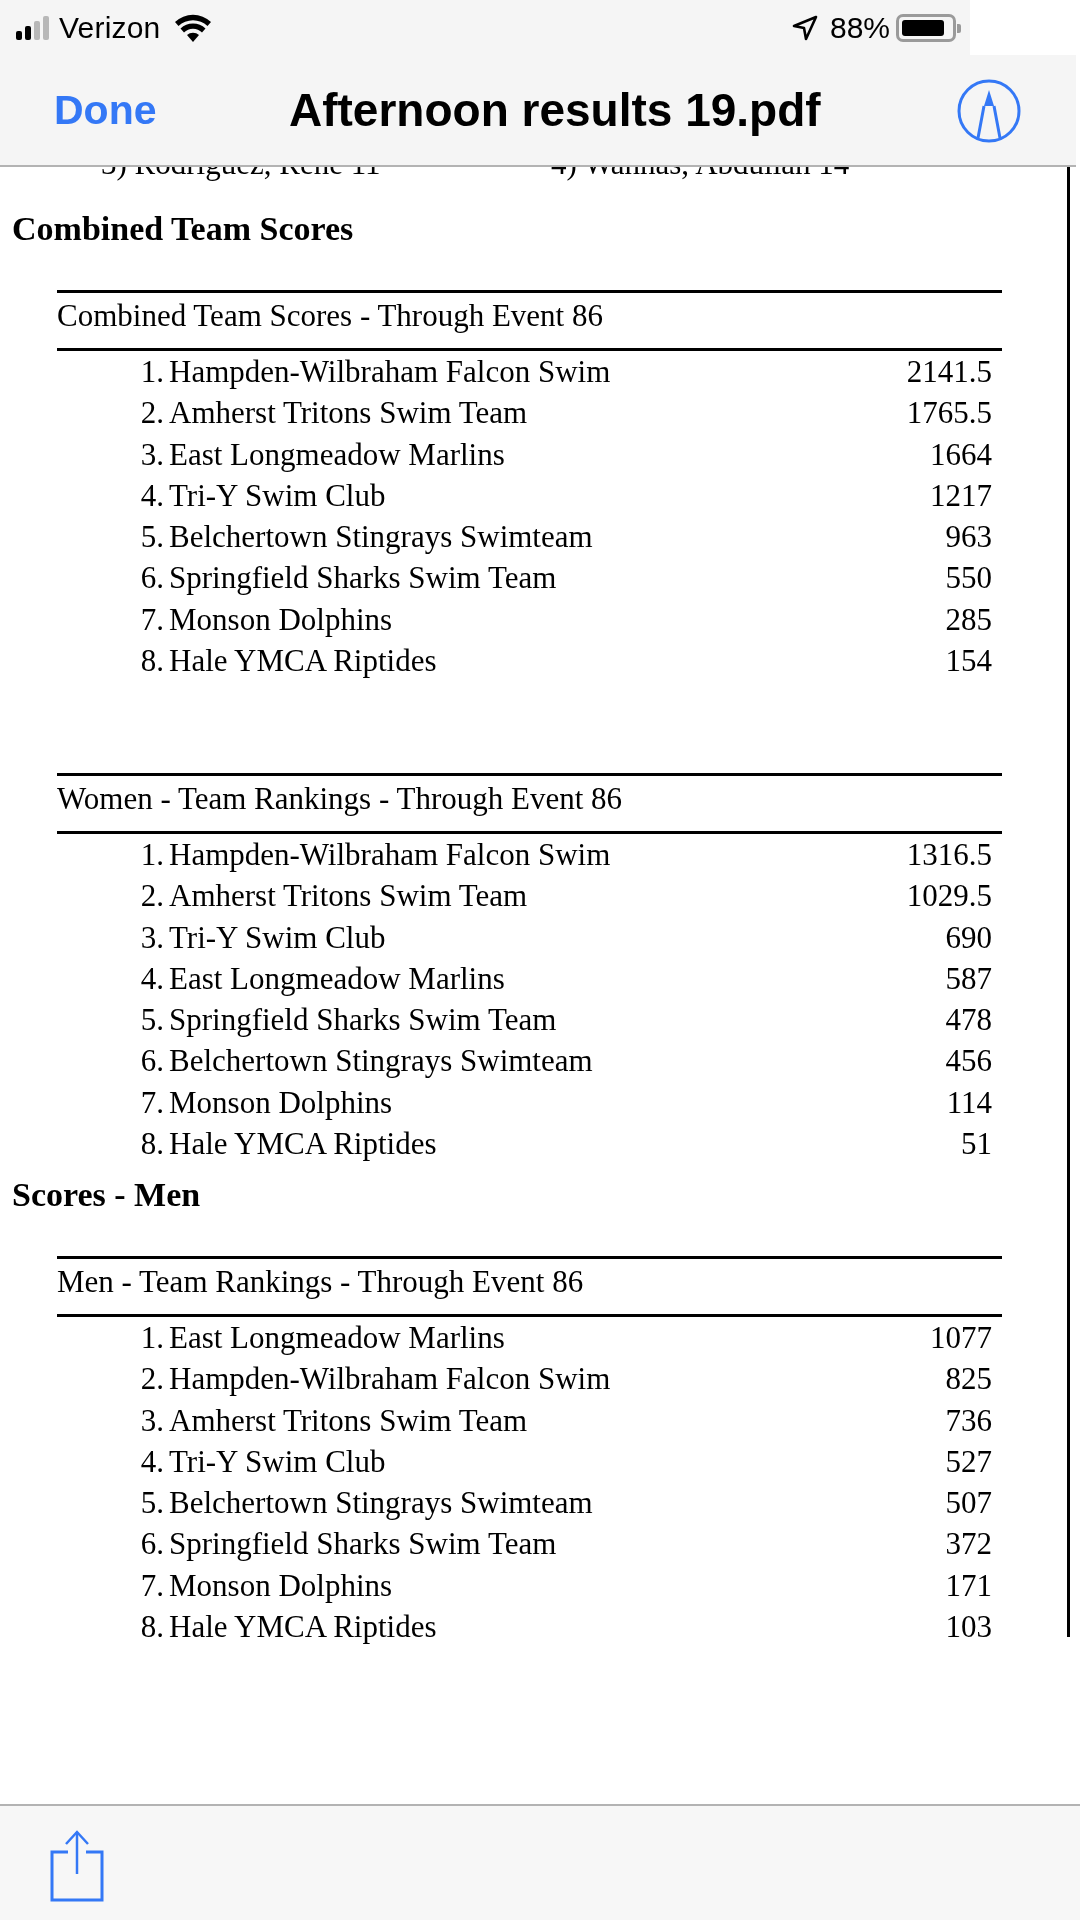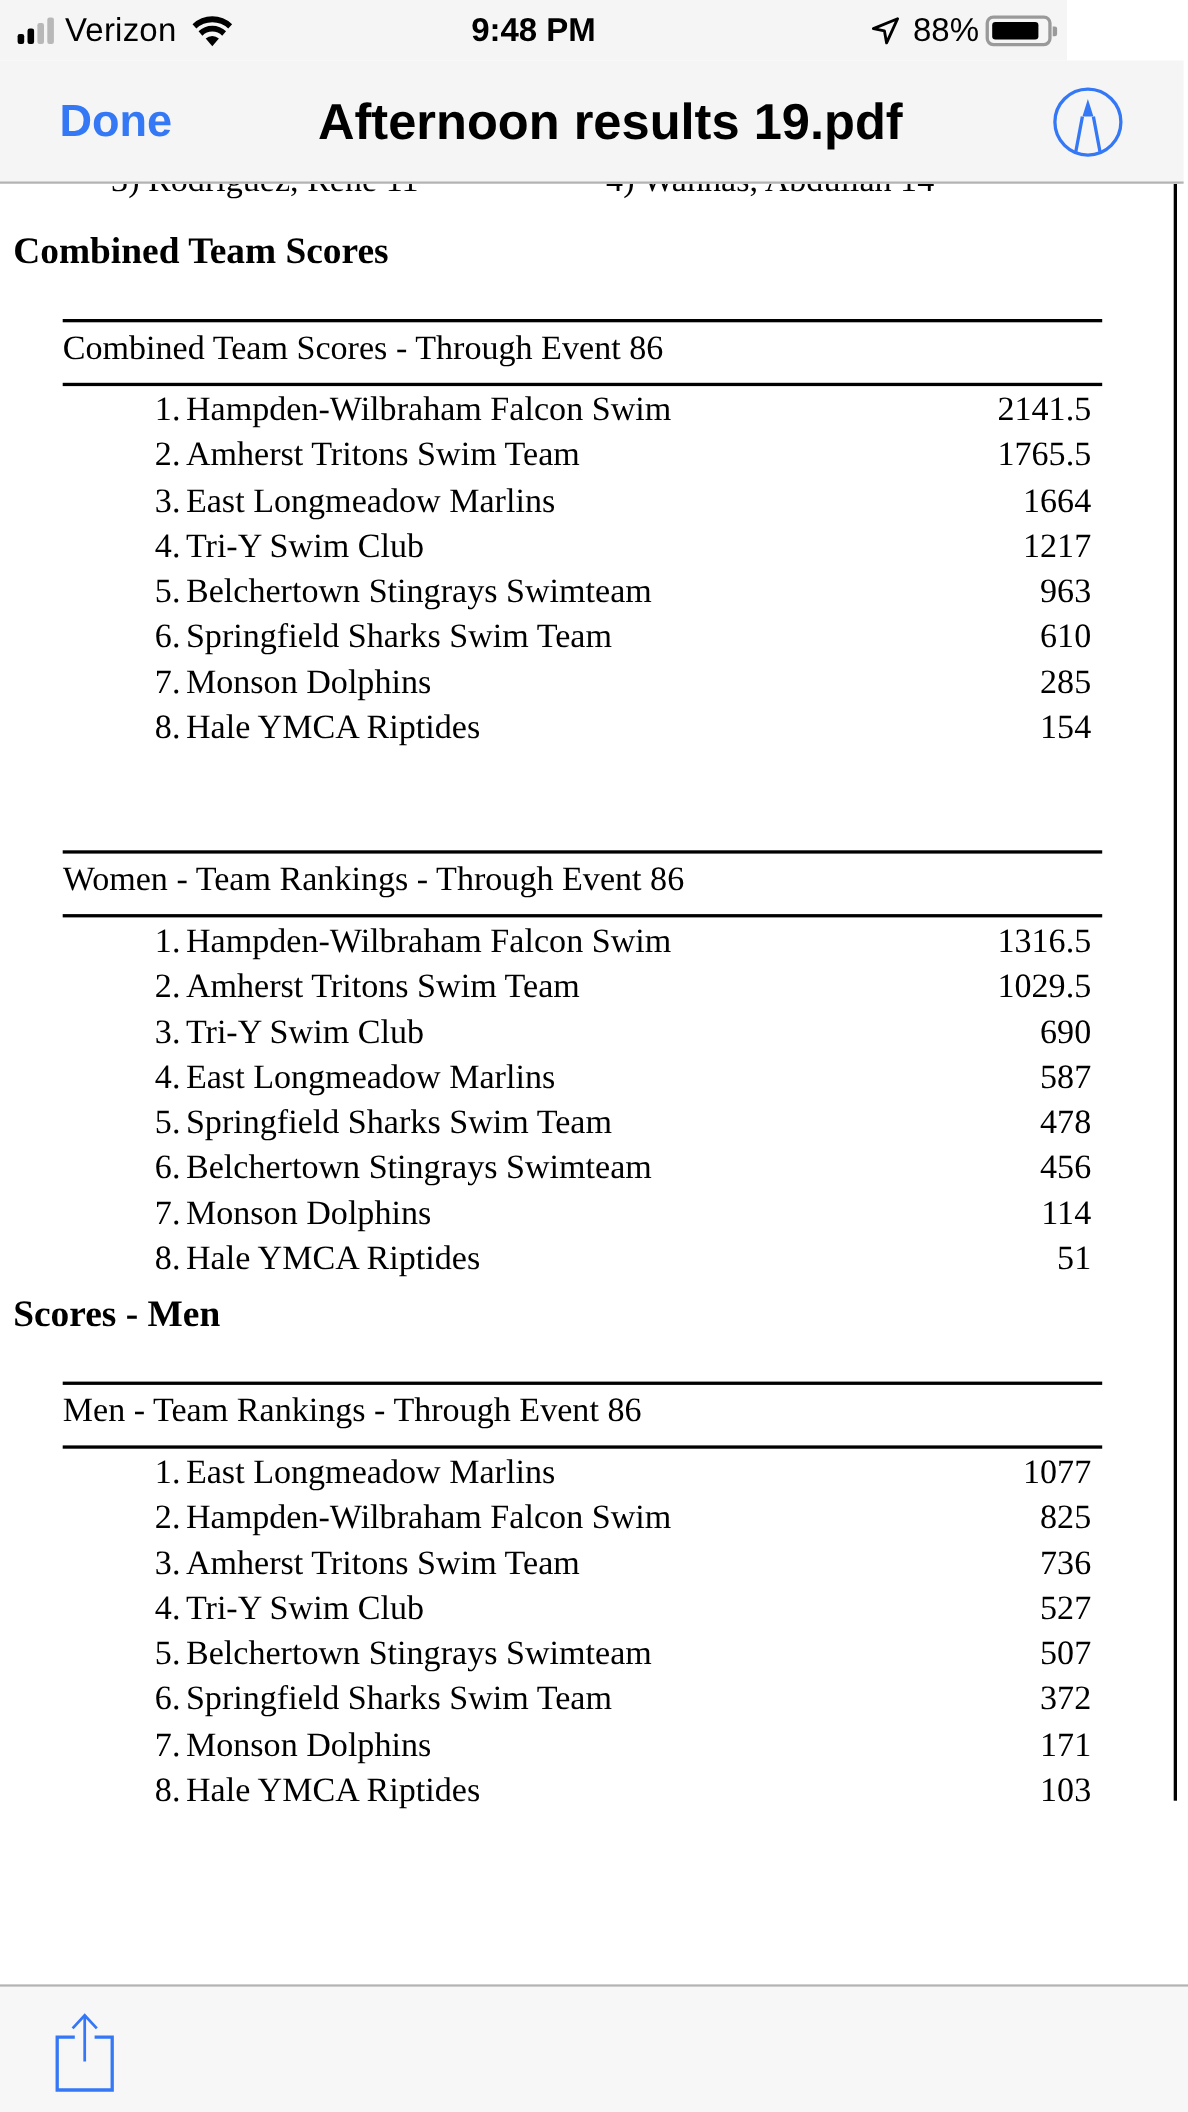--- a/index.html
+++ b/index.html
@@ -58,21 +58,20 @@
       <span class="off" style="height:19px"></span>
       <span class="off" style="height:24px"></span>
     </div>
     <span class="carrier">Verizon</span>
     <svg class="wifi" viewBox="0 0 38 30">
       <path d="M19 29 L13 22 A9 9 0 0 1 25 22 Z" fill="#000"></path>
       <path d="M6.5 15.5 A18 18 0 0 1 31.5 15.5 L28 19.5 A12.5 12.5 0 0 0 10 19.5 Z" fill="#000"></path>
       <path d="M1 9 A26 26 0 0 1 37 9 L33.5 13 A21 21 0 0 0 4.5 13 Z" fill="#000"></path>
     </svg>
   </div>
-  <div class="sb-time">9:48 PM</div>
   <div class="sb-right">
     <svg class="loc-icon" viewBox="0 0 26 26">
       <path d="M24 2 L2 11 L12 13 L14 24 Z" fill="none" stroke="#000" stroke-width="2.6" stroke-linejoin="round"></path>
     </svg>
     <span class="battery-pct">88%</span>
     <div class="battery">
         <div class="fill"></div>
       </div>
   </div>
 </div>
@@ -120,21 +119,21 @@
           <span class="score">1217</span>
         </div>
       <div class="row">
           <span class="rank">5.</span>
           <span class="team">Belchertown Stingrays Swimteam</span>
           <span class="score">963</span>
         </div>
       <div class="row">
           <span class="rank">6.</span>
           <span class="team">Springfield Sharks Swim Team</span>
-          <span class="score">610</span>
+          <span class="score">550</span>
         </div>
       <div class="row">
           <span class="rank">7.</span>
           <span class="team">Monson Dolphins</span>
           <span class="score">285</span>
         </div>
       <div class="row">
           <span class="rank">8.</span>
           <span class="team">Hale YMCA Riptides</span>
           <span class="score">154</span>

